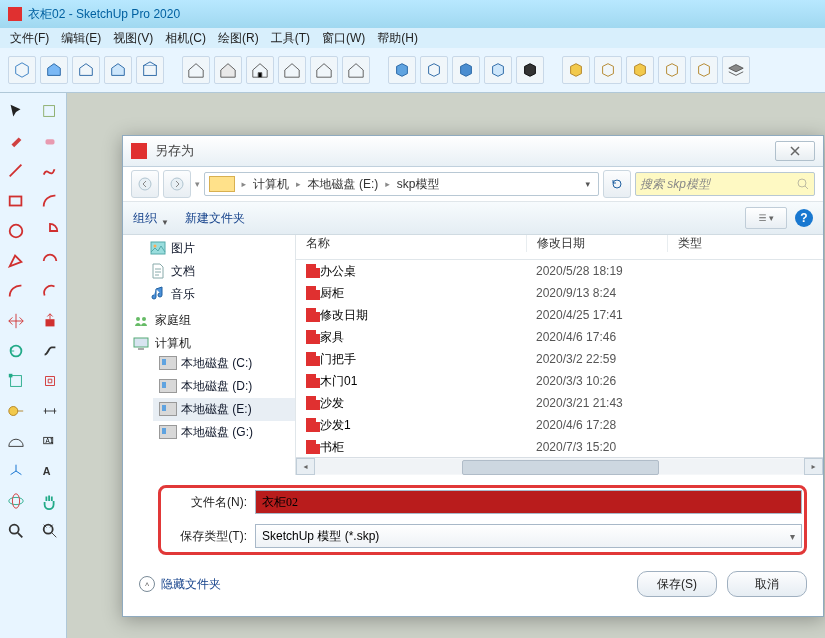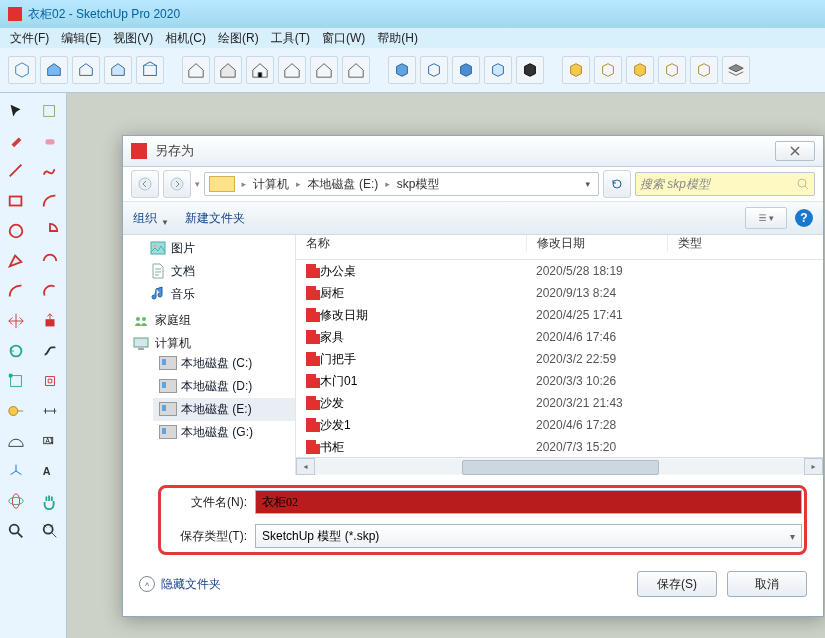--- a/index.html
+++ b/index.html
@@ -72,21 +72,21 @@
 .frow .lbl{width:84px;text-align:right;padding-right:8px;color:#222}
 .frow .fld{flex:1;display:flex;align-items:center}
 .txtin{flex:1;height:22px;border:1px solid #a8b8c8;padding:0 6px;background:#b91c1c;font-family:Liberation Serif, serif;font-size:12px}
 .dd{flex:1;height:22px;border:1px solid #a8b8c8;padding:0 6px;background:linear-gradient(#fff,#eef2f6);display:flex;align-items:center;position:relative}
 .dd::after{content:'▾';position:absolute;right:6px;color:#666;font-size:10px}
 .hl{border:3px solid #e13838;border-radius:8px;padding:2px;margin-left:-5px}
 
 .btns{display:flex;justify-content:space-between;align-items:center;padding:8px 16px 12px 16px}
 .hide-folders{display:flex;align-items:center;gap:6px;color:#15428b}
 .hide-folders .circ{width:14px;height:14px;border:1px solid #7a8b98;border-radius:50%;display:flex;align-items:center;justify-content:center;font-size:8px;color:#666}
-.btn{min-width:78px;height:24px;border:1px solid #a0b0c0;border-radius:3px;background:linear-gradient(#fdfdfe,#e6edf3);display:flex;align-items:center;justify-content:center;margin-left:10px;color:#222}
+.btn{min-width:78px;height:24px;border:1px solid #a0b0c0;border-radius:10px;background:linear-gradient(#fdfdfe,#e6edf3);display:flex;align-items:center;justify-content:center;margin-left:10px;color:#222}
 .rbtns{display:flex}
 </style>
 </head>
 <body>
 
 <div class="win">
   <div class="titlebar">
     <span class="su-icon"></span>
     <span>衣柜02 - SketchUp Pro 2020</span>
   </div>

